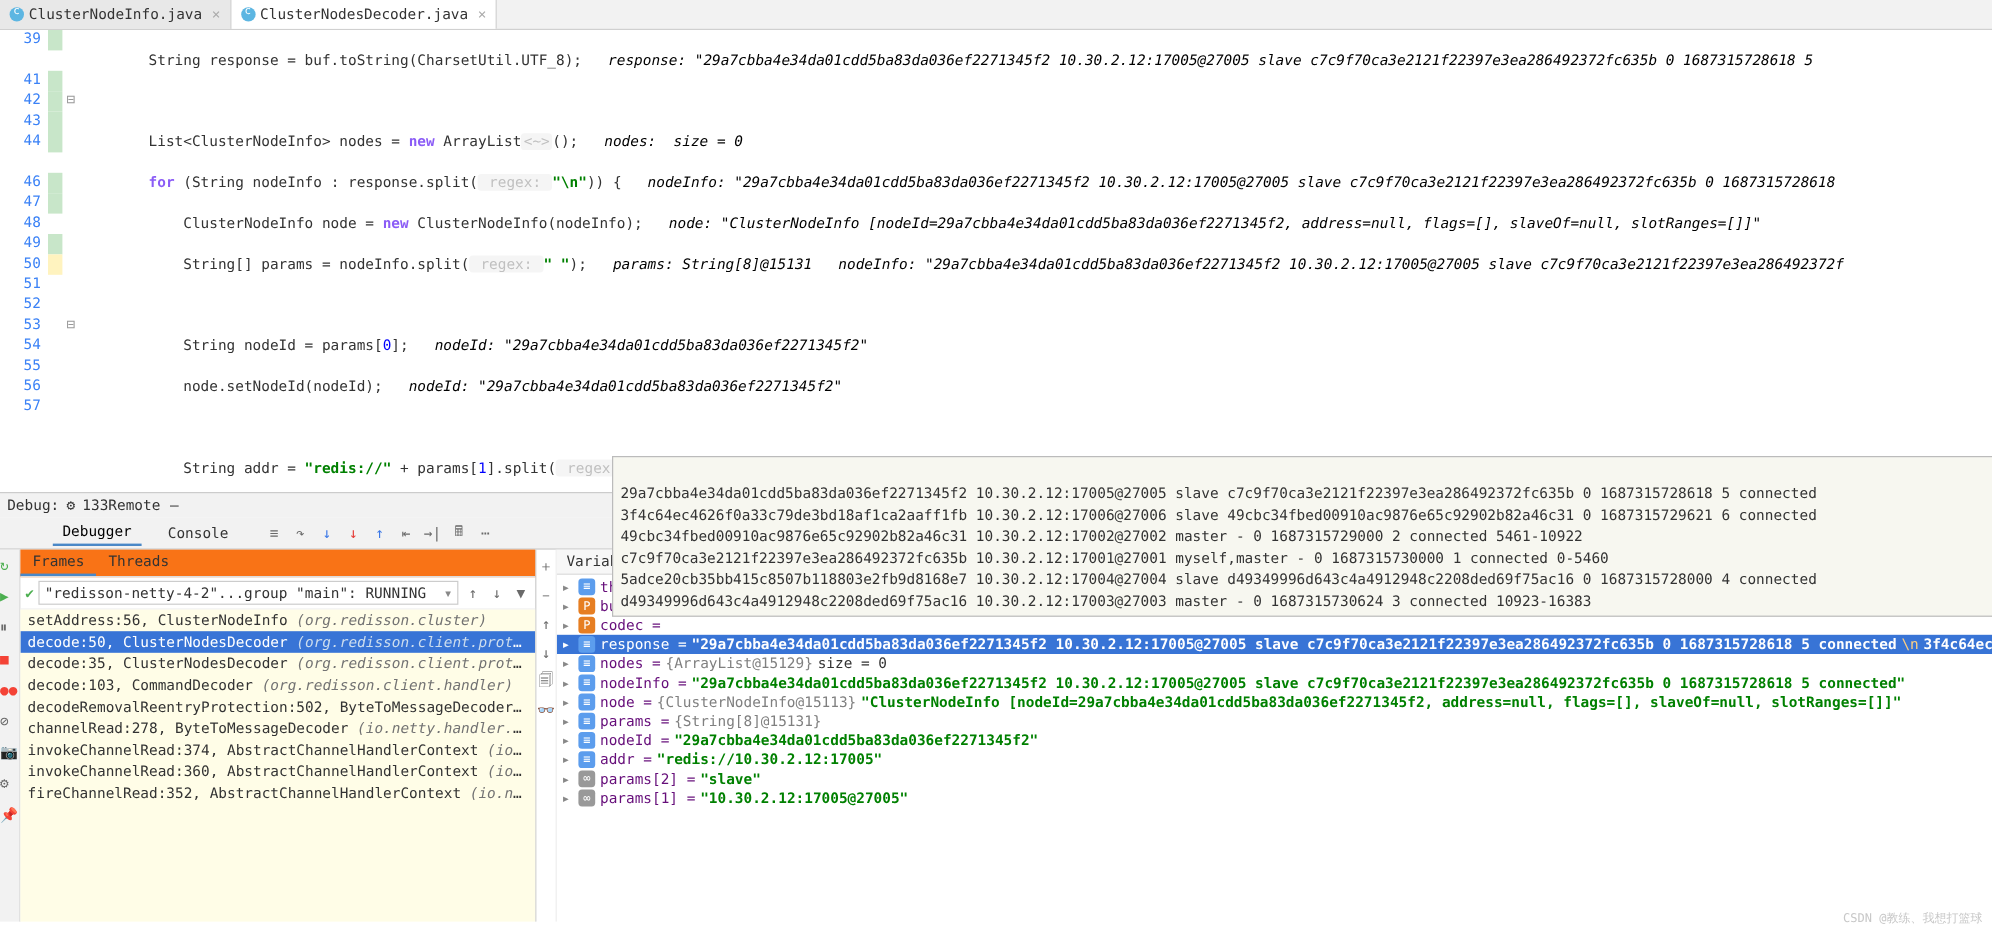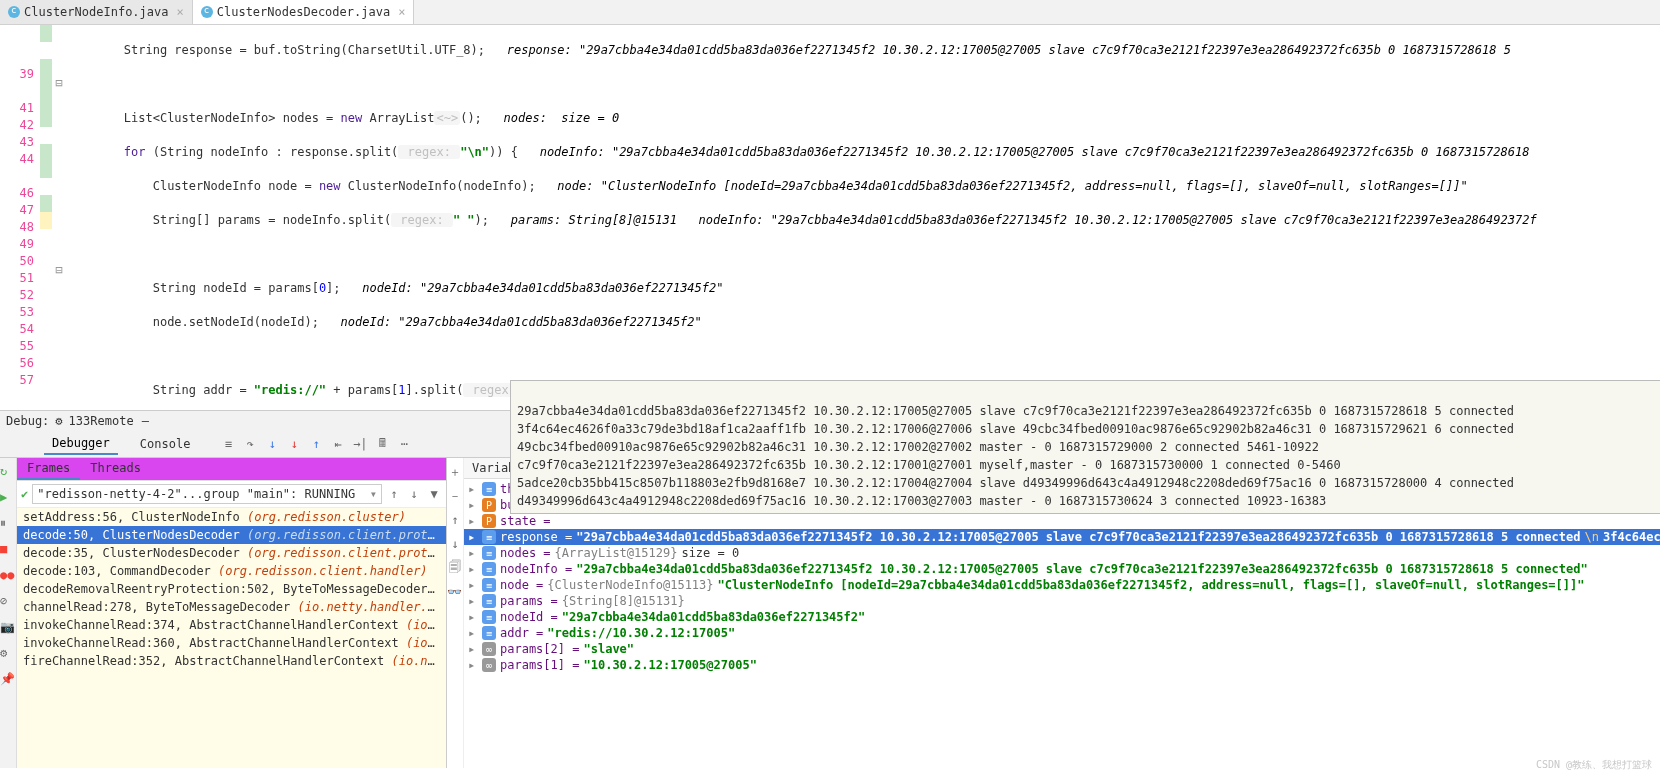--- a/index.html
+++ b/index.html
@@ -4,56 +4,56 @@
 <style>
   * { margin:0; padding:0; box-sizing:border-box; font-family:"Segoe UI",Consolas,monospace; font-size:12px; }
   body { background:#fff; color:#333; overflow:hidden; width:1660px; height:778px; }
   .tabbar { display:flex; background:#f2f2f2; border-bottom:1px solid #d0d0d0; height:25px; }
   .tab { padding:4px 8px; display:flex; align-items:center; gap:4px; border-right:1px solid #d0d0d0; background:#e8e8e8; cursor:pointer; }
   .tab.active { background:#fff; }
   .tab .close { color:#aaa; margin-left:4px; }
   .fileicon { width:12px; height:12px; border-radius:50%; background:#5db6e2; display:inline-block; position:relative; }
   .fileicon::after{content:"c";color:#fff;font-size:9px;position:absolute;left:3px;top:-1px;}
   .editor { display:flex; height:385px; overflow:hidden; background:#fff; }
-  .gutter { width:40px; text-align:right; color:#ec4899; padding-right:6px; user-select:none;margin-top:42px;}
+  .gutter { width:40px; text-align:right; color:#3b82f6; padding-right:6px; user-select:none;}
   .fold { width:14px; color:#999; text-align:center;}
   .coverage{width:12px;background:#fff;}
   .coverage .g{background:#c8e6c9;height:17px;}
   .coverage .y{background:#fff3bf;height:17px;}
   .coverage .n{height:17px;}
   .code { flex:1; white-space:pre; font-family:Consolas,monospace; line-height:17px; overflow:hidden;}
   .codeline{height:17px;}
-  .kw{color:#4c1d95;font-weight:normal;}
+  .kw{color:#8b5cf6;font-weight:bold;}
   .str{color:#008000;font-weight:bold;}
   .num{color:#0000ff;}
   .hint{color:#000000;font-style:italic;}
   .ghost{color:#c0c0c0;background:#f5f5f5;border-radius:3px;padding:0 2px;}
   .popup{position:absolute;left:510px;top:380px;width:1304px;background:#f7f7f0;border:1px solid #bbb;padding:3px 6px;font-family:Consolas,monospace;line-height:18px;white-space:pre;z-index:5;}
   .debugtitle{border-top:1px solid #ccc;background:#f2f2f2;padding:3px 6px;display:flex;align-items:center;gap:6px;}
   .debugtitle .close{margin-left:2px;}
   .dbgbar{display:flex;background:#f2f2f2;border-bottom:1px solid #ccc;padding:2px 6px;gap:14px;align-items:center;}
   .dbgtab{padding:3px 8px;cursor:pointer;}
   .dbgtab.active{border-bottom:2px solid #4a88c7;color:#000;}
   .toolicons{display:flex;gap:6px;margin-left:8px;}
   .ti{width:16px;height:16px;display:flex;align-items:center;justify-content:center;color:#6a6a6a;cursor:pointer;}
   .debugmain{display:flex;height:310px;}
   .leftstrip{width:28px;background:#f2f2f2;border-right:1px solid #ddd;display:flex;flex-direction:column;align-items:center;gap:10px;padding-top:6px;}
   .li{width:16px;height:16px;color:#6a6a6a;cursor:pointer;}
   .li.green{color:#4caf50;}
   .li.red{color:#f44336;}
   .framescol{width:430px;border-right:1px solid #ccc;display:flex;flex-direction:column;}
-  .colhead{display:flex;border-bottom:1px solid #ddd;background:#d946ef;}
+  .colhead{display:flex;border-bottom:1px solid #ddd;background:#f97316;}
   .coltab{padding:3px 10px;cursor:pointer;}
   .coltab.active{border-bottom:2px solid #4a88c7;}
   .threadrow{display:flex;align-items:center;gap:4px;padding:3px 4px;border-bottom:1px solid #eee;}
   .threadsel{flex:1;background:#fff;border:1px solid #ccc;padding:2px 4px;}
   .frameslist{flex:1;overflow:auto;background:#fffde7;}
   .frame{padding:2px 6px;white-space:nowrap;overflow:hidden;text-overflow:ellipsis;}
   .frame.sel{background:#3874d6;color:#fff;}
-  .frame .pkg{color:#c2410c;font-style:italic;}
+  .frame .pkg{color:#737373;font-style:italic;}
   .frame.sel .pkg{color:#cde;}
   .varscol{flex:1;border-right:1px solid #ccc;display:flex;flex-direction:column;}
   .varstrip{width:28px;border-right:1px solid #eee;display:flex;flex-direction:column;align-items:center;gap:8px;padding-top:6px;}
   .varshead{padding:3px 8px;border-bottom:1px solid #ddd;background:#f7f7f7;}
   .varsbody{flex:1;overflow:auto;padding:2px 0;}
   .vrow{display:flex;align-items:center;gap:4px;padding:1px 4px;white-space:nowrap;}
   .vrow.sel{background:#3874d6;color:#fff;}
   .vrow .arrow{width:10px;color:#888;}
   .vrow.sel .arrow{color:#fff;}
   .badge{width:14px;height:14px;border-radius:3px;display:inline-flex;align-items:center;justify-content:center;font-size:10px;color:#fff;}
@@ -257,21 +257,21 @@
           <span class="vname">this = </span>
         </div>
       <div class="vrow">
           <span class="arrow">▸</span>
           <span class="badge b-p">P</span> 
           <span class="vname">buf = </span>
         </div>
       <div class="vrow">
           <span class="arrow">▸</span>
           <span class="badge b-p">P</span> 
-          <span class="vname">state = </span>
+          <span class="vname">codec = </span>
         </div>
       <div class="vrow sel">
           <span class="arrow">▸</span>
           <span class="badge b-s">≡</span> 
           <span class="vname">response = </span>
           <span class="vval">"29a7cbba4e34da01cdd5ba83da036ef2271345f2 10.30.2.12:17005@27005 slave c7c9f70ca3e2121f22397e3ea286492372fc635b 0 1687315728618 5 connected</span>
           <span style="color:#ffd080">\n</span>
           <span class="vval">3f4c64ec4626f0a33c79c</span>
         </div>
       <div class="vrow">

